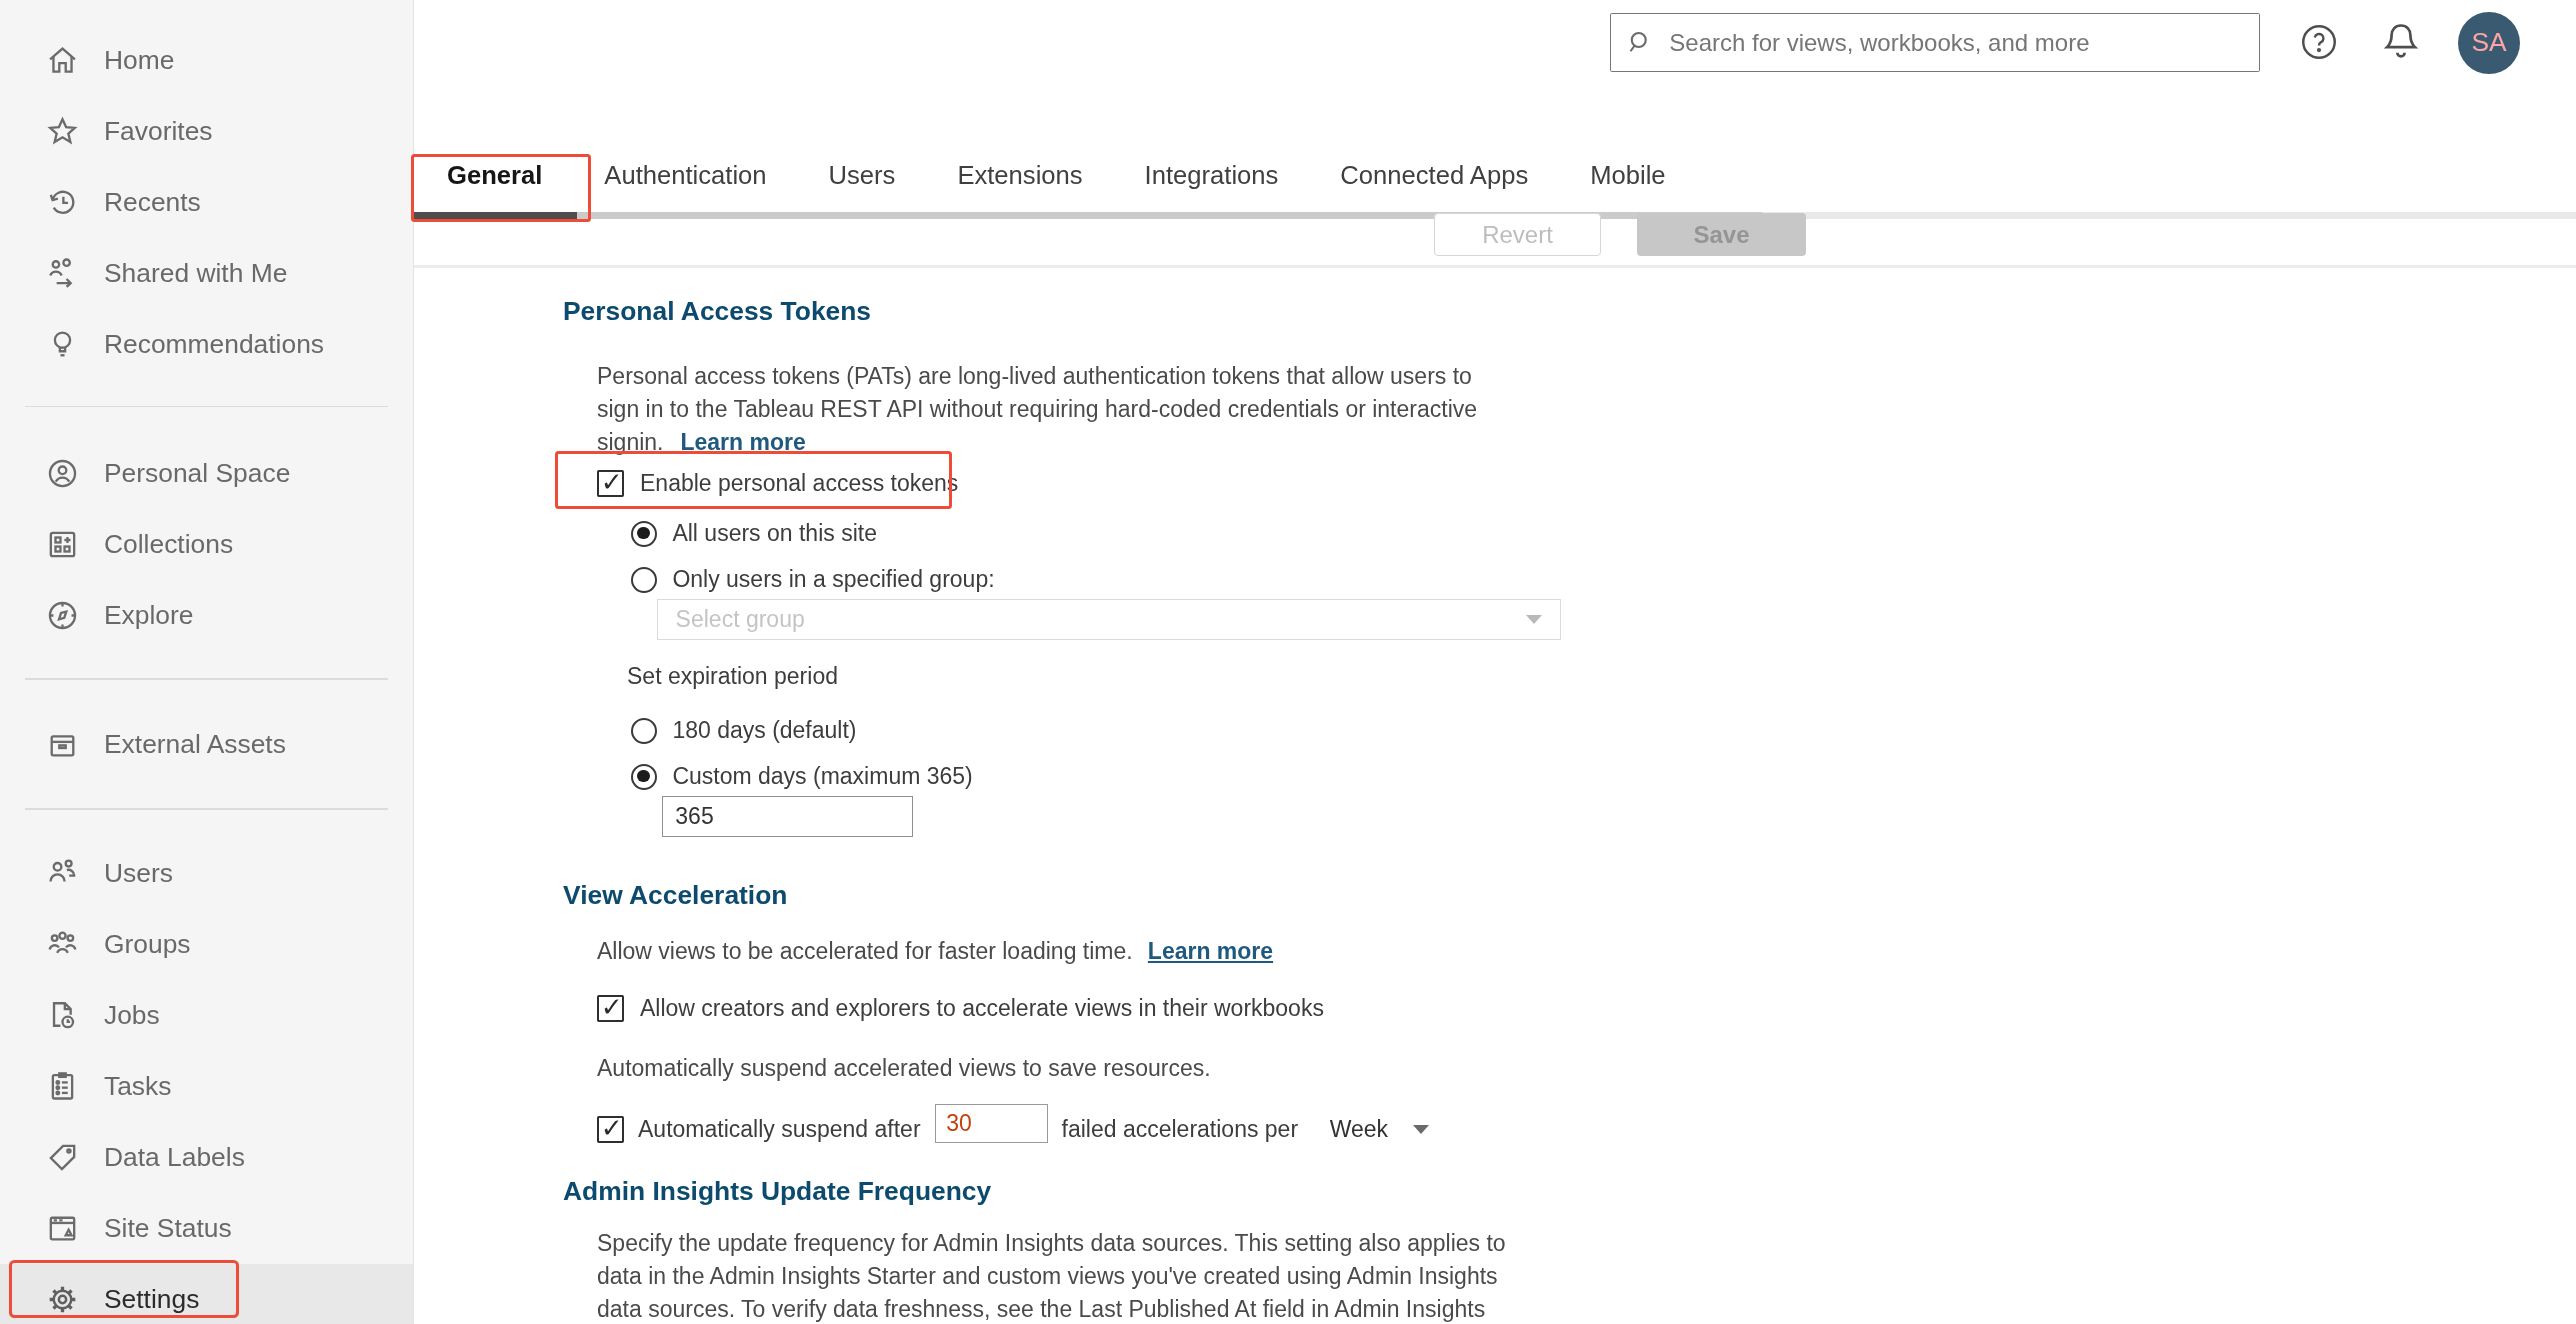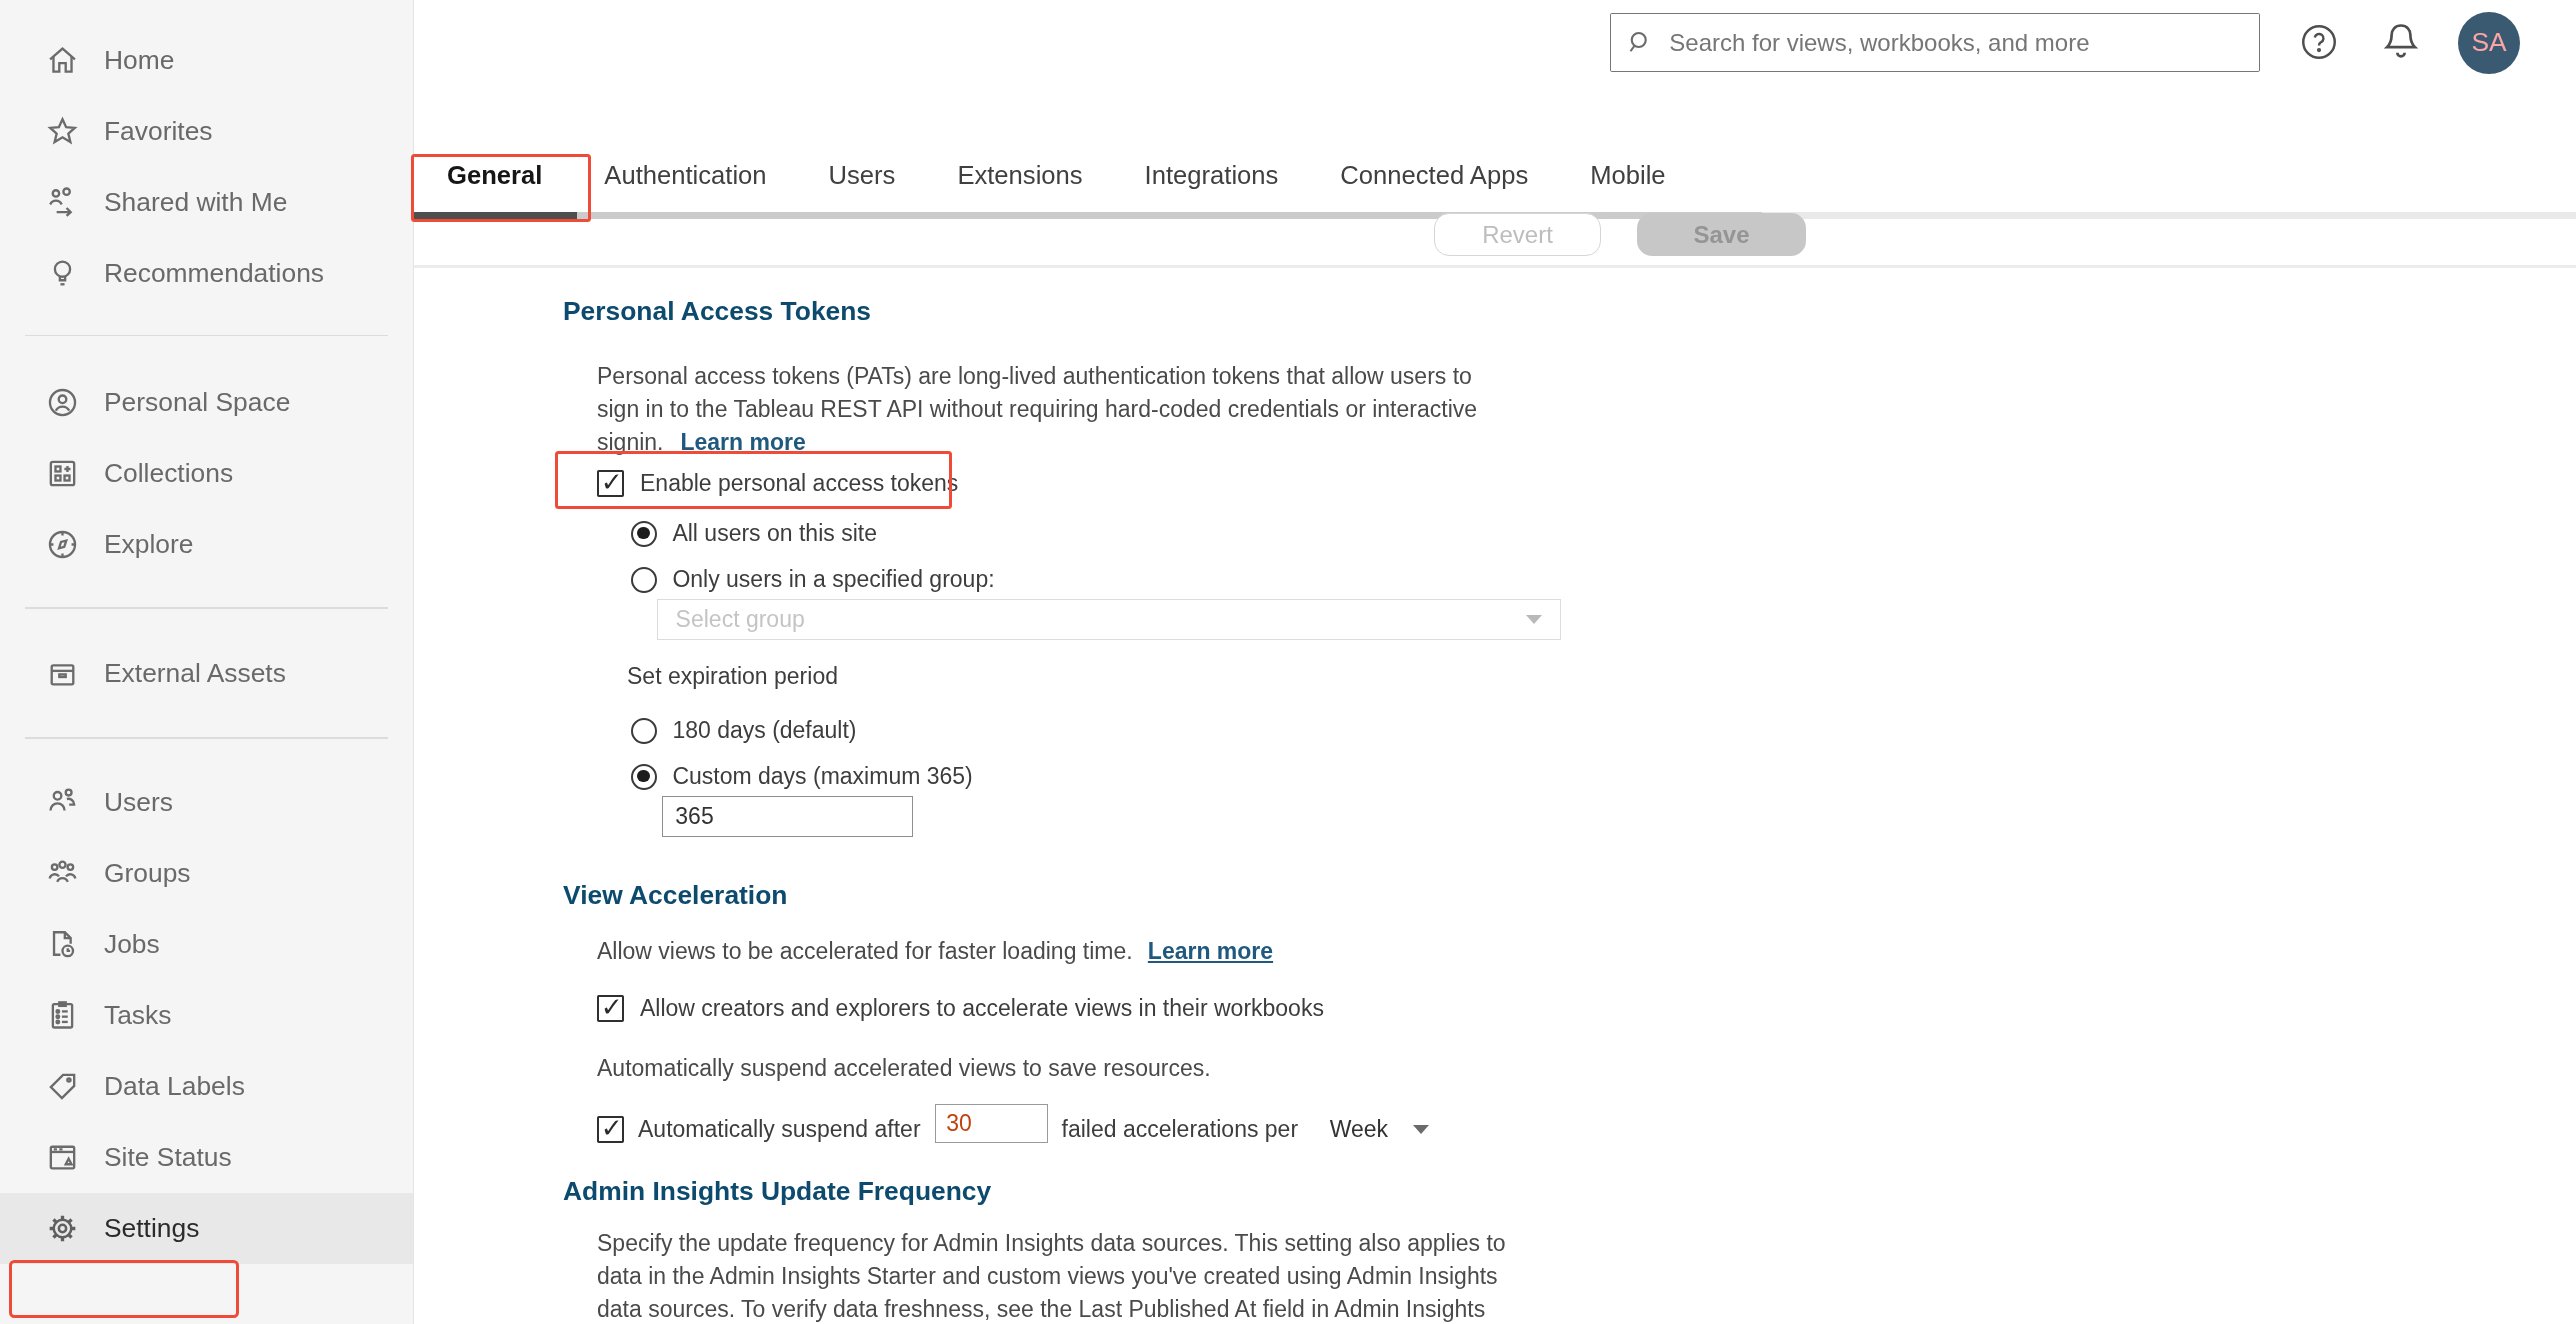--- a/index.html
+++ b/index.html
@@ -38,21 +38,21 @@
   .tabs{position:absolute;left:447px;top:161px;display:flex;gap:62px;}
   .tab{font-size:25.6px;color:#404040;white-space:nowrap;cursor:pointer;}
   .tab.active{font-weight:bold;color:#161616;}
   .tabbar{position:absolute;top:212px;height:7px;}
   .tabbar-light{left:414px;width:2162px;background:#e9e9e9;}
   .tabbar-mid{left:414px;width:1348px;background:#cbcbcb;}
   .tabbar-active{left:414px;width:163px;background:#4e4e4e;}
   .header-divider{position:absolute;left:414px;top:265px;width:2162px;height:2.6px;background:#ececec;}
 
   
-  .btn{position:absolute;top:213px;height:43px;border-radius:15px;font-size:24px;display:flex;align-items:center;justify-content:center;box-sizing:border-box;cursor:default;}
+  .btn{position:absolute;top:213px;height:43px;border-radius:4px;font-size:24px;display:flex;align-items:center;justify-content:center;box-sizing:border-box;cursor:default;}
   .btn-revert{left:1434px;width:167px;background:#fff;border:1.8px solid #d6d6d6;color:#bdbdbd;}
   .btn-save{left:1637px;width:169px;background:#c7c7c7;color:#959595;font-weight:bold;}
 
   
   .h2{position:absolute;font-size:26.4px;font-weight:bold;color:#0c4a6e;white-space:nowrap;}
   .para{position:absolute;font-size:23px;color:#4a4a4a;line-height:33px;}
   .para .pline{white-space:nowrap;}
   .link{color:#20597f;font-weight:bold;text-decoration:none;cursor:pointer;}
   .link.u{text-decoration:underline;}
   .row{position:absolute;display:flex;align-items:flex-end;}
@@ -91,20 +91,30 @@
         </span>
       <span class="nlabel">Home</span>
     </div>
     <div class="nav-item">
       <span class="nicon">
           <svg viewBox="0 0 24 24" fill="none" stroke="#6b6b6b" stroke-width="1.6">
             <path d="M12 3.6 L14.5 9 L20.4 9.5 L16 13.4 L17.4 19.2 L12 16 L6.6 19.2 L8 13.4 L3.6 9.5 L9.5 9 Z"></path>
           </svg>
         </span>
       <span class="nlabel">Favorites</span>
+    </div>
+    <div class="nav-item">
+      <span class="nicon">
+          <svg viewBox="0 0 24 24" fill="none" stroke="#6b6b6b" stroke-width="1.6">
+            <path d="M5.2 10.2 A 7.2 7.2 0 1 1 6 15.5"></path>
+            <path d="M4 6.8 L5.2 10.4 L8.8 9.4"></path>
+            <path d="M12.6 8 V12.2 H15.8"></path>
+          </svg>
+        </span>
+      <span class="nlabel">Recents</span>
     </div>
     <div class="nav-item">
       <span class="nicon">
           <svg viewBox="0 0 24 24" fill="none" stroke="#6b6b6b" stroke-width="1.6">
             <circle cx="7.5" cy="5.8" r="2.2"></circle>
             <circle cx="14.8" cy="4.6" r="2.2"></circle>
             <path d="M3.6 13.4 a4.2 4.2 0 0 1 7.8 0"></path>
             <path d="M8 18.6 H17.4 M14.8 15.8 L17.6 18.6 L14.8 21.2"></path>
           </svg>
         </span>

